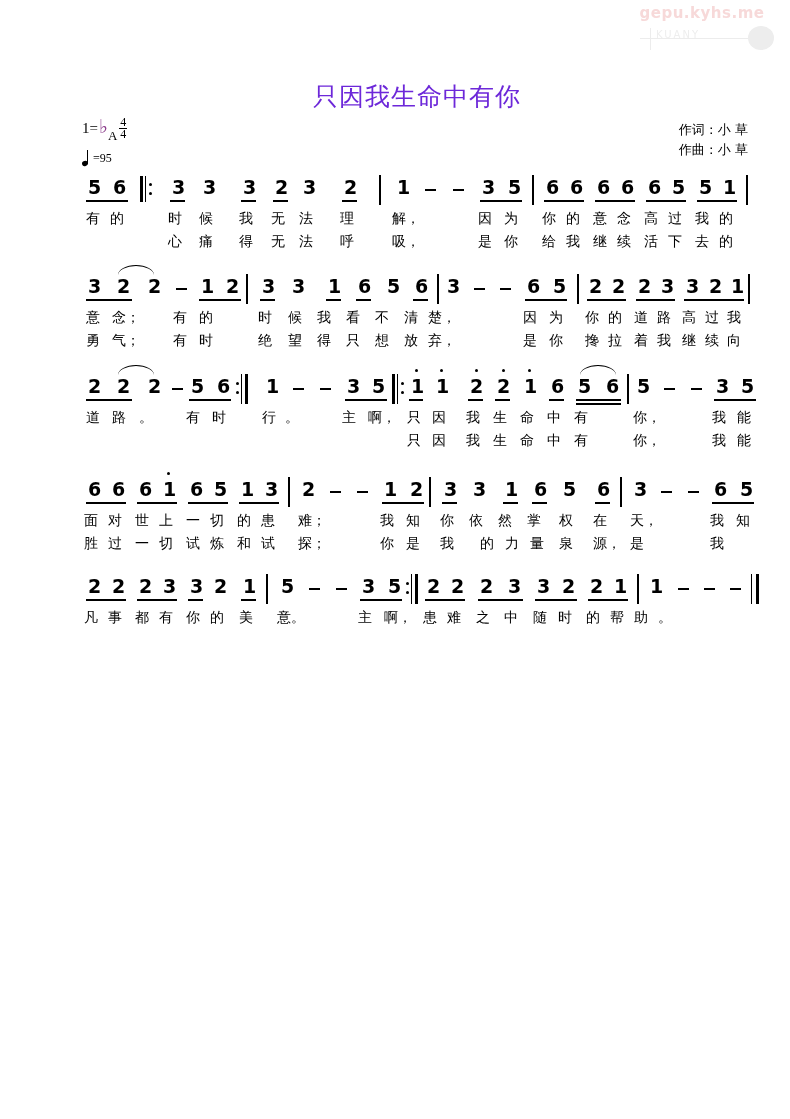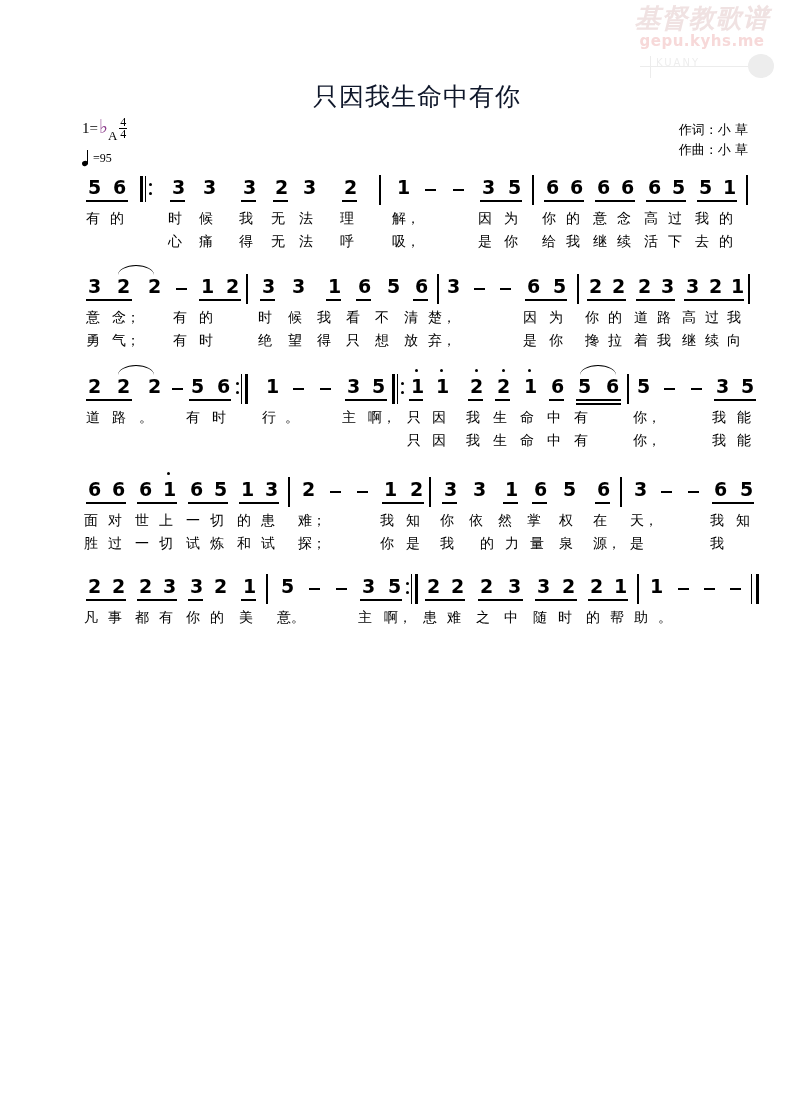--- a/index.html
+++ b/index.html
@@ -79,21 +79,21 @@
 
   
   #title {
     position: absolute;
     top: 80px;
     left: 0; right: 0;
     text-align: center;
     font-family: Liberation Mono, monospace;
     font-size: 25px;
     letter-spacing: 1px;
-    color: #0f172a;
+    color: #6d28d9;
     padding-left: 44px;
   }
 
   
   #credits {
     position: absolute;
     top: 120px;
     right: 42px;
     text-align: left;
     font-family: "DejaVu Sans", sans-serif;
@@ -225,21 +225,20 @@
     position: absolute;
     height: 1.8px;
     width: 11px;
     background: #000;
   }
 </style>
 </head>
 <body>
 
 <div id="watermark">
-  <div class="wm-cn">基督教歌谱</div>
   <div class="wm-url">gepu.kyhs.me</div>
   <div class="wm-logo">
     <div class="bar"></div>
     <div class="vbar"></div>
     <div class="disc"></div>
     <div class="txt">KUANY</div>
   </div>
 </div>
 
 <div id="title">只因我生命中有你</div>

